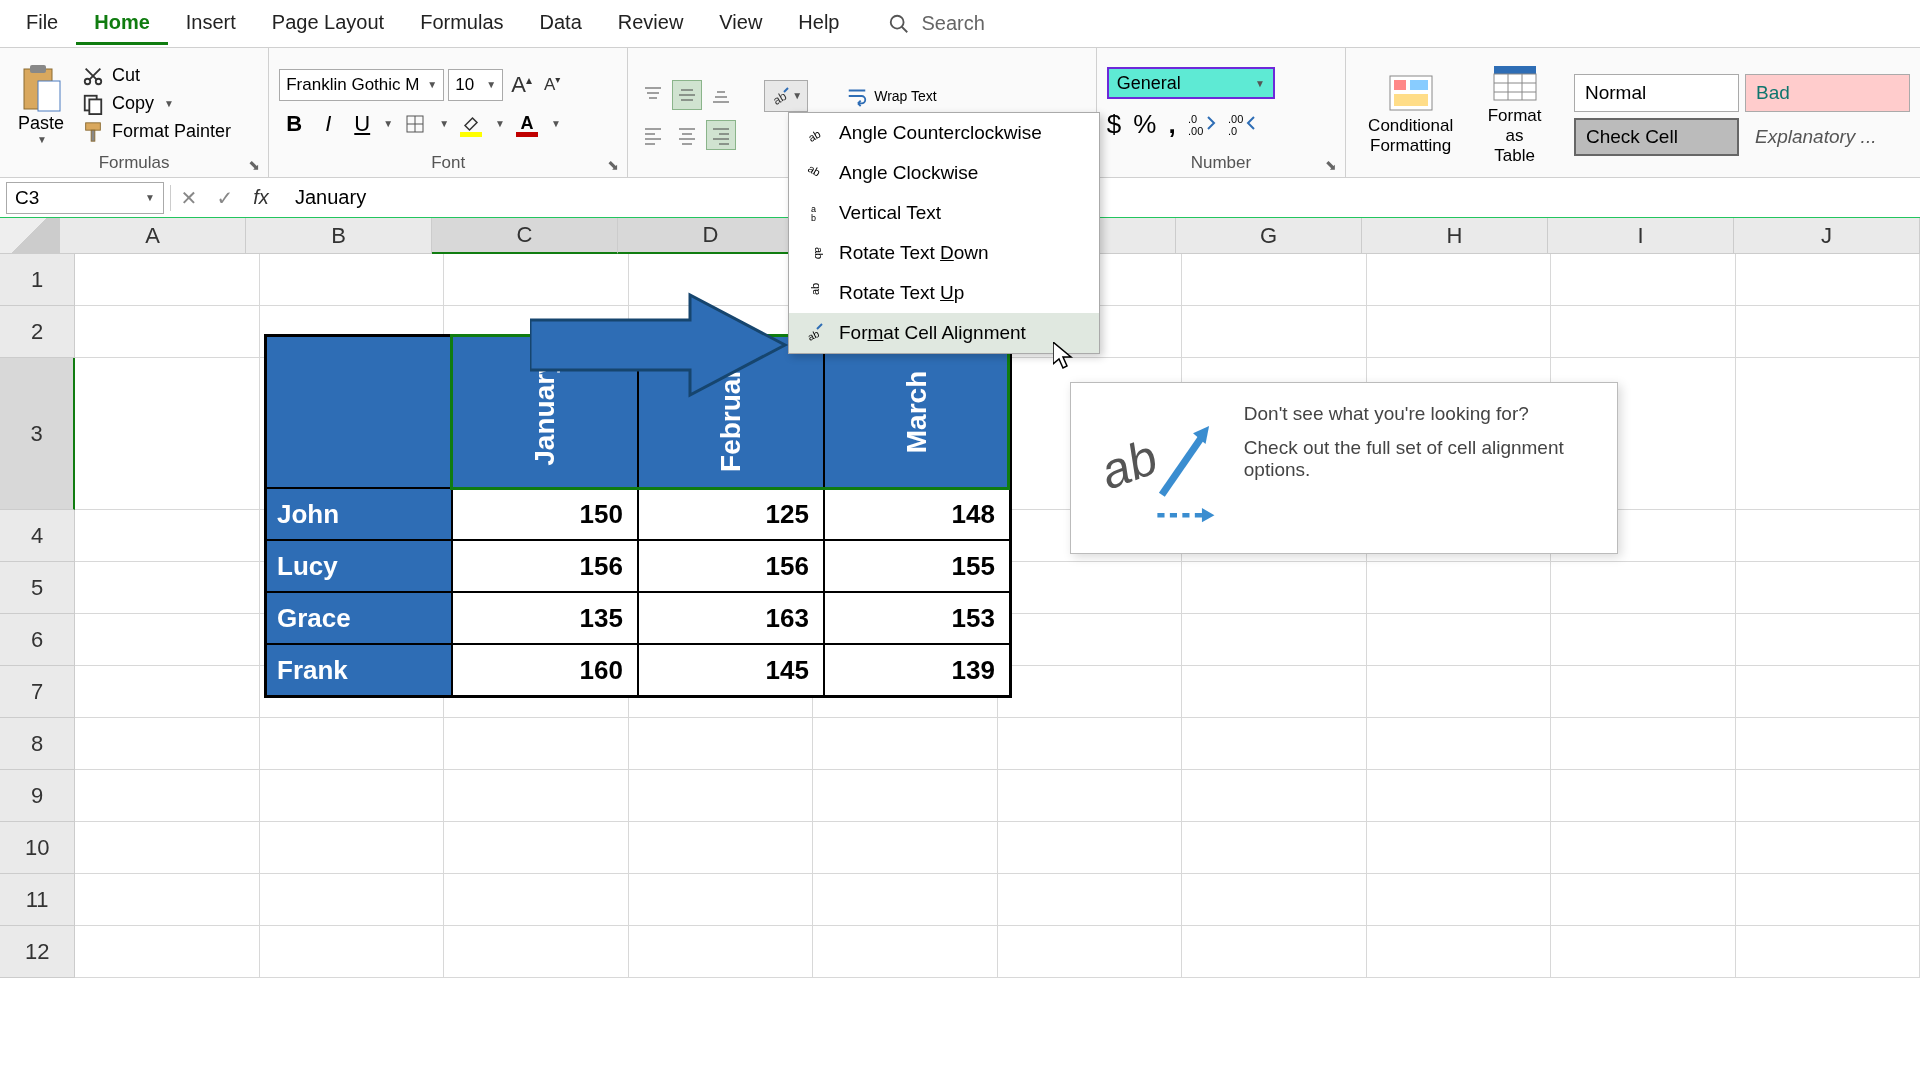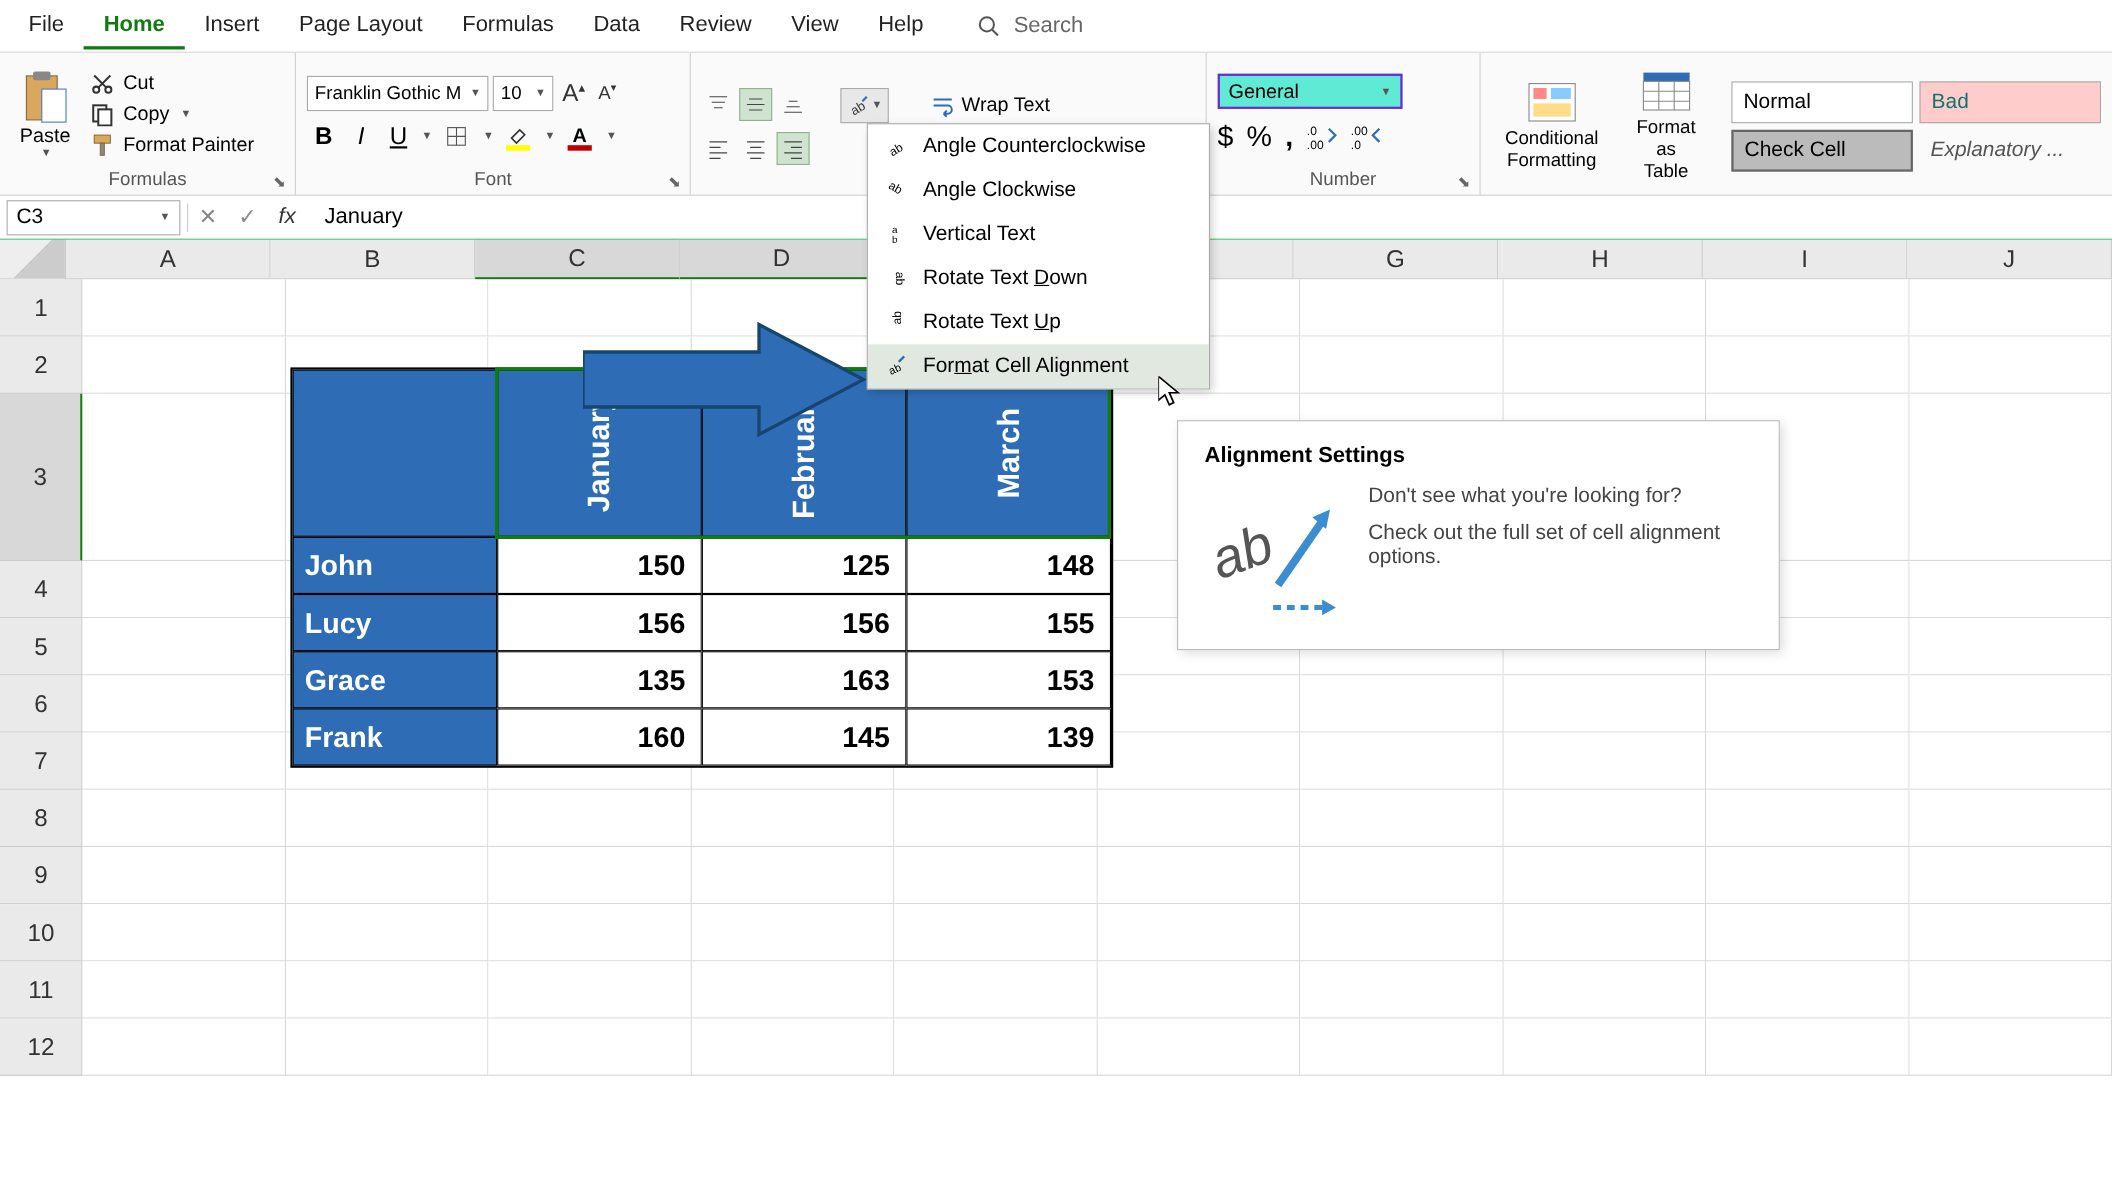--- a/index.html
+++ b/index.html
@@ -40,21 +40,21 @@
 .color-btn { width: 36px; height: 30px; display: flex; flex-direction: column; align-items: center; justify-content: center; position: relative; }
 .color-bar { width: 22px; height: 5px; position: absolute; bottom: 2px; }
 .dd-arrow { font-size: 10px; color: #555; margin-left: 2px; }
 .border-btn { width: 36px; height: 30px; display: flex; align-items: center; justify-content: center; }
 
 
 .align-controls { display: flex; flex-direction: column; gap: 8px; }
 .align-row { display: flex; gap: 4px; }
 .align-btn { width: 30px; height: 30px; display: flex; align-items: center; justify-content: center; }
 .align-btn.sel { background: #d0e3d0; border: 1px solid #8ab48a; }
-.wrap-btn { display: flex; align-items: center; gap: 6px; font-size: 18px; padding: 4px 10px; }
+.wrap-btn { display: flex; align-items: center; gap: 6px; font-size: 14px; padding: 4px 10px; }
 .orient-btn { width: 44px; height: 32px; display: flex; align-items: center; justify-content: center; background: #e8e8e8; border: 1px solid #aaa; }
 
 
 .num-combo { width: 168px; height: 32px; border: 2px solid #6d28d9; background: #5eead4; padding: 0 8px; font-size: 18px; display: flex; align-items: center; justify-content: space-between; }
 .num-row { display: flex; gap: 12px; margin-top: 10px; }
 .num-btn { font-size: 26px; }
 
 
 .style-big { display: flex; flex-direction: column; align-items: center; padding: 4px 12px; font-size: 17px; text-align: center; }
 .style-big-icon { width: 46px; height: 38px; margin-bottom: 4px; }
@@ -659,21 +659,20 @@
       </span>
       <span>For<u>m</u>at Cell Alignment</span>
     </div>
   </div>
 
 <svg class="big-arrow" width="260" height="110" viewBox="0 0 260 110">
   <polygon points="0,30 160,30 160,5 255,55 160,105 160,80 0,80" fill="#2e6db5" stroke="#16456e" stroke-width="3"></polygon>
 </svg>
 
 <div class="tooltip">
-  <div class="tooltip-title">Alignment Settings</div>
   <div class="tooltip-body">
     <svg class="tooltip-icon" viewBox="0 0 140 130">
       <text x="10" y="80" font-size="56" font-style="italic" fill="#555" transform="rotate(-20 40 70)">ab</text>
       <path d="M75 95 L120 30" stroke="#3a8dd0" stroke-width="8" fill="none"></path>
       <polygon points="110,26 128,18 124,38" fill="#3a8dd0"></polygon>
       <line x1="70" y1="118" x2="128" y2="118" stroke="#3a8dd0" stroke-width="5" stroke-dasharray="8 6"></line>
       <polygon points="120,110 134,118 120,126" fill="#3a8dd0"></polygon>
     </svg>
     <div class="tooltip-text">
       <p>Don't see what you're looking for?</p>

